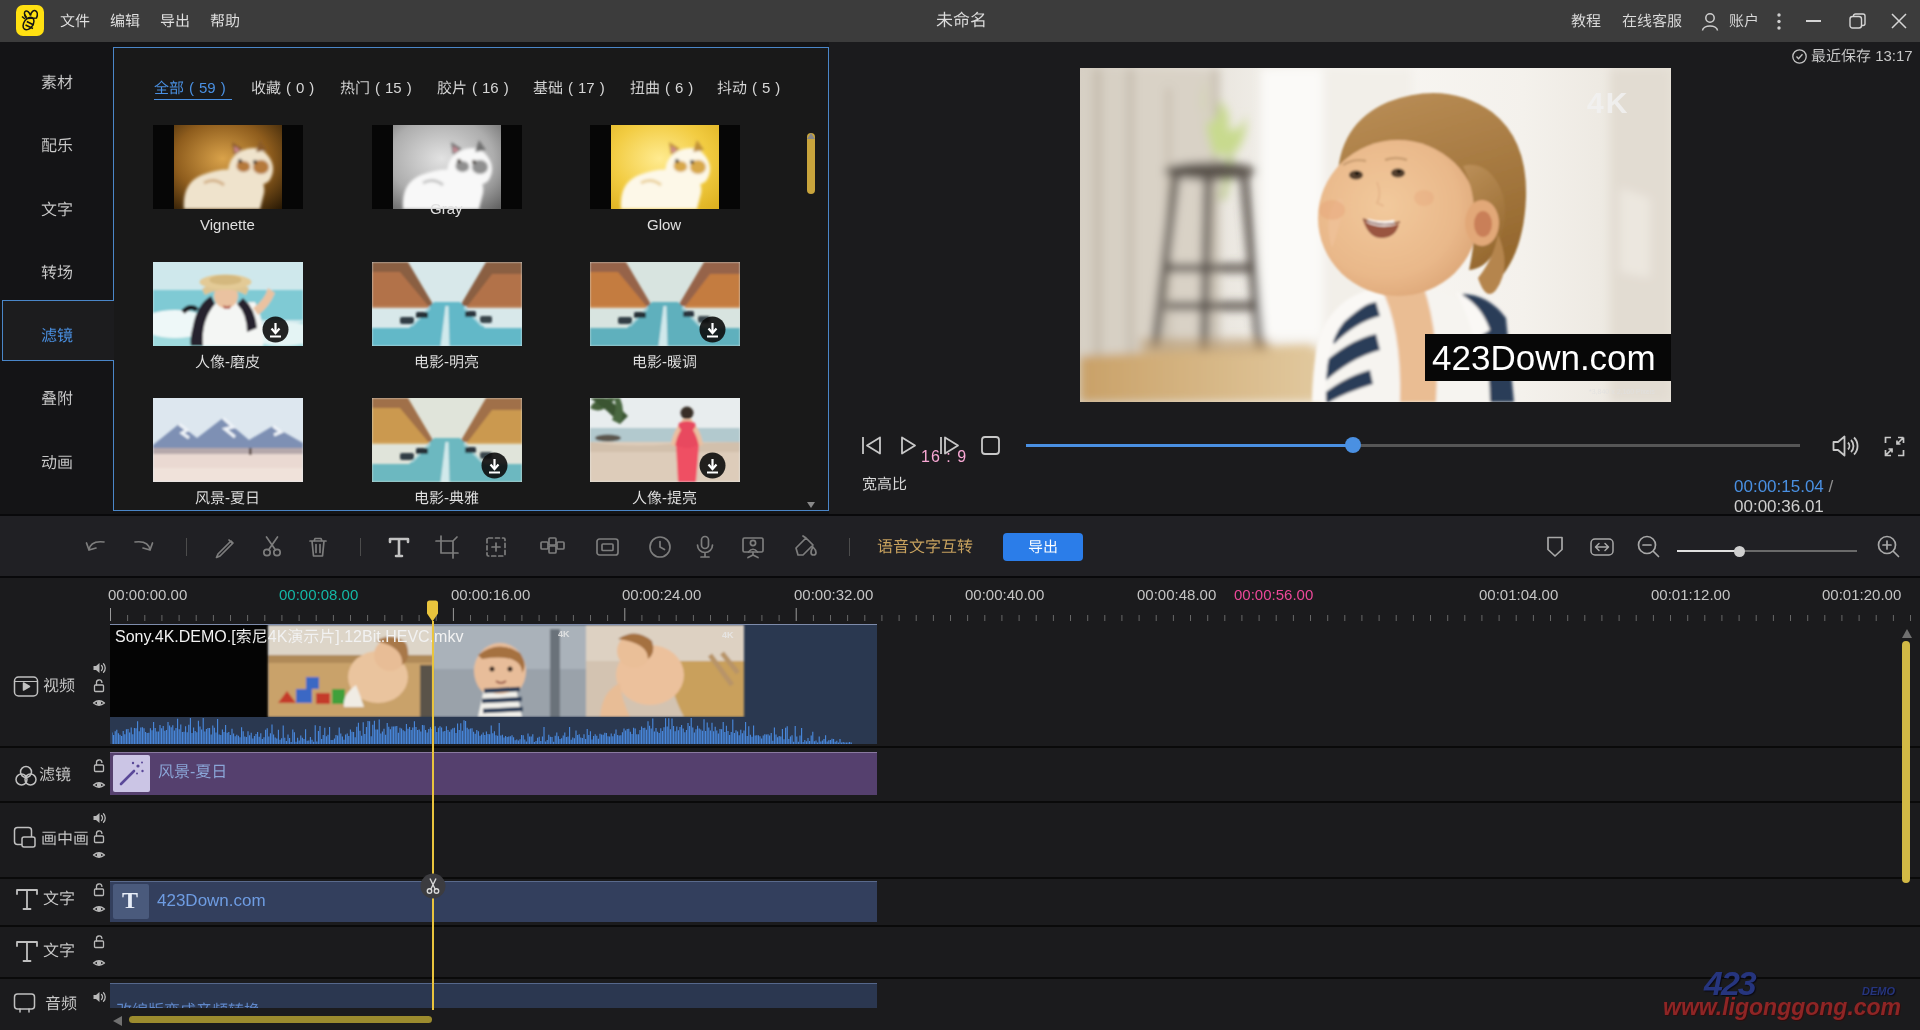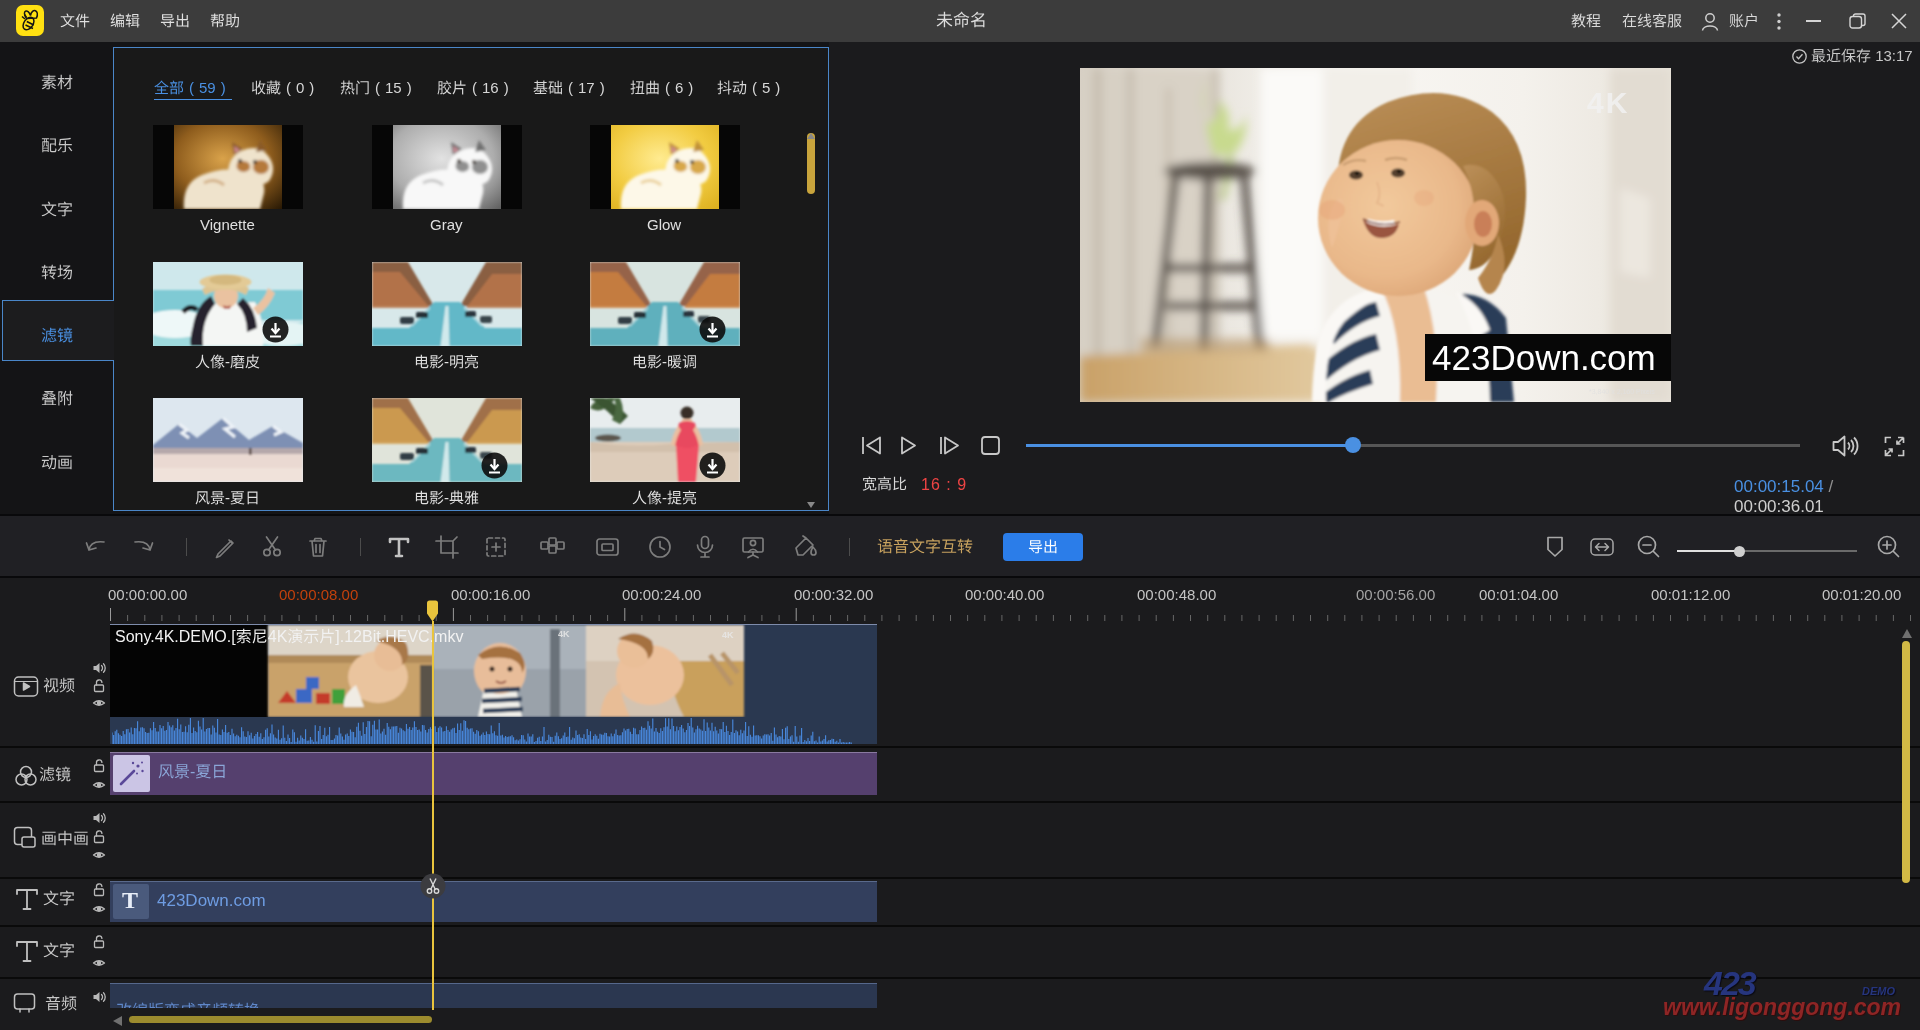--- a/index.html
+++ b/index.html
@@ -348,21 +348,21 @@
 <path d="M61 28 l-1 -7 6 4 z" fill="#cf8a96"></path>
 <path d="M63 38 q6 -4 12 0 q4 8 -6 9 q-8 -1 -6 -9z" fill="#8f8f8f"></path>
 <ellipse cx="87" cy="42" rx="8" ry="7" fill="#8f8f8f"></ellipse>
 <circle cx="66" cy="36" r="2" fill="#2a1c10"></circle>
             <circle cx="81" cy="37" r="2" fill="#2a1c10"></circle>
 <path d="M30 58 q10 -6 20 2" stroke="#8f8f8f" stroke-width="3" fill="none" opacity=".5"></path>
 </g>
         </g>
       </svg>
     </div>
-    <div style="position:absolute;left:430px;top:217px;">
+    <div style="position:absolute;left:430px;top:201px;">
       <svg width="34" height="20" style="display:block;overflow:visible" fill="#e0e0e0" font-family="Liberation Sans, sans-serif">
         <text x="0.0" y="13.2" font-size="15" textLength="32.5">Gray</text>
       </svg>
     </div>
     <div style="position:absolute;left:590px;top:125px;">
       <svg width="150" height="84" style="display:block">
         <rect width="150" height="84" fill="#060606"></rect>
 <defs>
           <radialGradient id="q5" cx=".45" cy=".4" r=".8">
             <stop offset="0" stop-color="#ffeb90"></stop>
@@ -754,21 +754,21 @@
     <div class="abs" style="left:1883px;top:435px"><svg width="24" height="23" fill="none" stroke="#c8c8c8" stroke-width="1.7">
 <path d="M8 2.5 H2.5 V8 M15 2.5 h5.5 M20.5 2.5 V8 M2.5 15 v5.5 h5.5 M20.5 15 v5.5 H15 M14 9 l6 -6 M9 14 l-6 6 M14 5.5 V9 h3.5 M5.5 14 H9 v3.5"></path>
       </svg></div>
     <div style="position:absolute;left:862px;top:476px;">
       <svg width="46" height="20" style="display:block;overflow:visible" fill="#d8d8d8" font-family="Liberation Sans, sans-serif">
         <use href="#g66" transform="translate(0.0 13.2) scale(0.01500 -0.01500)"></use>
         <use href="#g67" transform="translate(15.0 13.2) scale(0.01500 -0.01500)"></use>
         <use href="#g68" transform="translate(30.0 13.2) scale(0.01500 -0.01500)"></use>
       </svg>
     </div>
-    <div class="abs" style="left:921px;top:476px;color:#ef4444;font:16px 'Liberation Sans';letter-spacing:1px">16 : 9</div>
+    <div class="abs" style="left:921px;top:448px;color:#f9a8d4;font:16px 'Liberation Sans';letter-spacing:1px">16 : 9</div>
     <div class="abs" style="left:1734px;top:477px;font:17px 'Liberation Sans'"><span style="color:#4a90e2">00:00:15.04</span><span style="color:#909090"> / </span><span style="color:#cfcfcf">00:00:36.01</span></div>
     <div class="abs" style="left:0;top:514px;width:1920px;height:64px;background:#202024;border-top:2px solid #09090b;border-bottom:2px solid #09090b"></div>
     <div class="abs" style="left:83px;top:534px"><svg width="26" height="26" fill="none" stroke="#7d7d7d" stroke-width="1.7" stroke-linecap="round" stroke-linejoin="round">
         <path d="M6 16 C7 9 13 7 21 8 M6 16 l-2.5 -7 M6 16 l7 -2"></path>
       </svg></div>
     <div class="abs" style="left:130px;top:534px"><svg width="26" height="26" fill="none" stroke="#7d7d7d" stroke-width="1.7" stroke-linecap="round" stroke-linejoin="round">
         <path d="M20 16 C19 9 13 7 5 8 M20 16 l2.5 -7 M20 16 l-7 -2"></path>
       </svg></div>
     <div class="abs" style="left:186px;top:538px;width:1px;height:18px;background:#4c4c4c"></div>
     <div class="abs" style="left:212px;top:534px"><svg width="26" height="26" fill="none" stroke="#7d7d7d" stroke-width="1.7" stroke-linecap="round" stroke-linejoin="round">
@@ -960,27 +960,27 @@
         <rect x="1807.2" y="615" width="1" height="6" fill="#686868"></rect>
         <rect x="1824.3" y="615" width="1" height="6" fill="#686868"></rect>
         <rect x="1841.4" y="615" width="1" height="6" fill="#686868"></rect>
         <rect x="1858.6" y="615" width="1" height="6" fill="#686868"></rect>
         <rect x="1875.7" y="615" width="1" height="6" fill="#686868"></rect>
         <rect x="1892.9" y="615" width="1" height="6" fill="#686868"></rect>
         <rect x="1910.0" y="615" width="1" height="6" fill="#686868"></rect>
       </svg>
     </div>
     <div class="abs" style="left:108px;top:586px;font:15px 'Liberation Sans';color:#c4c4c4">00:00:00.00</div>
-    <div class="abs" style="left:279px;top:586px;font:15px 'Liberation Sans';color:#c2410c">00:00:08.00</div>
+    <div class="abs" style="left:279px;top:586px;font:15px 'Liberation Sans';color:#14b8a6">00:00:08.00</div>
     <div class="abs" style="left:451px;top:586px;font:15px 'Liberation Sans';color:#c4c4c4">00:00:16.00</div>
     <div class="abs" style="left:622px;top:586px;font:15px 'Liberation Sans';color:#c4c4c4">00:00:24.00</div>
     <div class="abs" style="left:794px;top:586px;font:15px 'Liberation Sans';color:#c4c4c4">00:00:32.00</div>
     <div class="abs" style="left:965px;top:586px;font:15px 'Liberation Sans';color:#c4c4c4">00:00:40.00</div>
     <div class="abs" style="left:1137px;top:586px;font:15px 'Liberation Sans';color:#c4c4c4">00:00:48.00</div>
-    <div class="abs" style="left:1356px;top:586px;font:15px 'Liberation Sans';color:#a3a3a3">00:00:56.00</div>
+    <div class="abs" style="left:1234px;top:586px;font:15px 'Liberation Sans';color:#ec4899">00:00:56.00</div>
     <div class="abs" style="left:1479px;top:586px;font:15px 'Liberation Sans';color:#c4c4c4">00:01:04.00</div>
     <div class="abs" style="left:1651px;top:586px;font:15px 'Liberation Sans';color:#c4c4c4">00:01:12.00</div>
     <div class="abs" style="left:1822px;top:586px;font:15px 'Liberation Sans';color:#c4c4c4">00:01:20.00</div>
     <div class="abs" style="left:13px;top:674px"><svg width="26" height="26" fill="none" stroke="#c0c0c0" stroke-width="1.5" stroke-linecap="round" stroke-linejoin="round">
         <rect x="1.5" y="3" width="23" height="19" rx="4"></rect>
         <path d="M10.5 9 L16.5 12.5 L10.5 16 z" fill="#c0c0c0"></path>
         <path d="M1.5 7.5 h23" stroke-width="1.2"></path>
       </svg></div>
     <div style="position:absolute;left:43px;top:677px;">
       <svg width="33" height="21" style="display:block;overflow:visible" fill="#c8c8c8" font-family="Liberation Sans, sans-serif">

